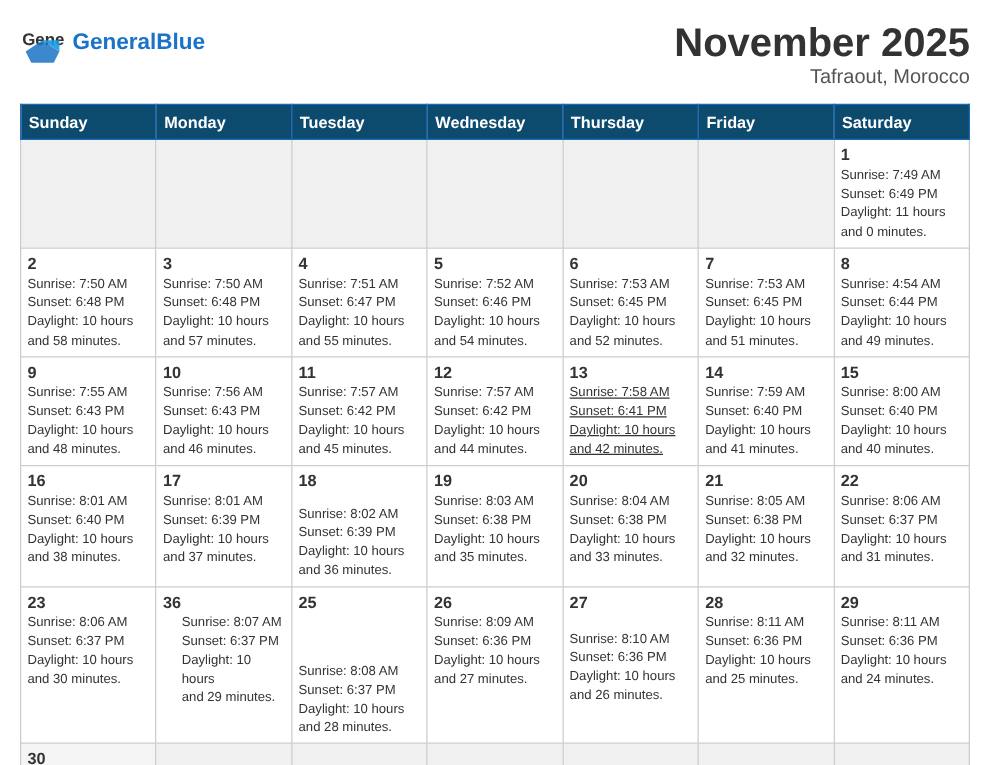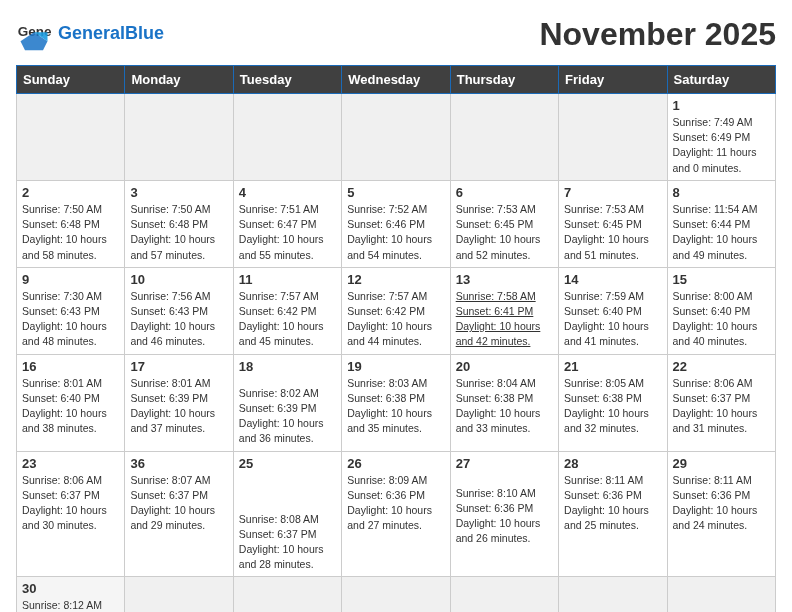--- a/index.html
+++ b/index.html
@@ -45,21 +45,21 @@
     .location-title {
       font-size: 16px;
       color: #555;
     }
     .calendar {
       width: 100%;
       border-collapse: collapse;
       border: 1px solid #ccc;
     }
     .calendar th {
-      background: #404040;
+      background: #0c4a6e;
       color: #fff;
       font-size: 13px;
       font-weight: bold;
       padding: 6px 6px;
       text-align: left;
       border: 1px solid #1a6ab8;
     }
     .calendar td {
       border: 1px solid #ccc;
       vertical-align: top;
@@ -97,20 +97,21 @@
       <polygon points="20,18 35,28 35,18" fill="#1a9be0" opacity="0.9"></polygon>
     </svg>
     <div>
       <div class="logo-text">
         <span>General</span><span style="color:#1a73c7">Blue</span>
       </div>
     </div>
   </div>
   <div class="title-block">
     <div class="month-title">November 2025</div>
+    <div class="location-title">Tafraout, Morocco</div>
   </div>
 </div>
 
 <table class="calendar">
   <thead>
     <tr>
     <th>Sunday</th>
         <th>Monday</th>
         <th>Tuesday</th>
         <th>Wednesday</th>
@@ -173,30 +174,30 @@
         </td>
         <td>
           <div class="day-num">7</div>
           <div class="day-info" style="white-space: pre-line;">Sunrise: 7:53 AM
 Sunset: 6:45 PM
 Daylight: 10 hours
 and 51 minutes.</div>
         </td>
         <td>
           <div class="day-num">8</div>
-          <div class="day-info" style="white-space: pre-line;">Sunrise: 11:54 AM
+          <div class="day-info" style="white-space: pre-line;">Sunrise: 4:54 AM
 Sunset: 6:44 PM
 Daylight: 10 hours
 and 49 minutes.</div>
         </td>
       </tr>
       <tr>
         <td>
           <div class="day-num">9</div>
-          <div class="day-info" style="white-space: pre-line;">Sunrise: 7:30 AM
+          <div class="day-info" style="white-space: pre-line;">Sunrise: 7:55 AM
 Sunset: 6:43 PM
 Daylight: 10 hours
 and 48 minutes.</div>
         </td>
         <td>
           <div class="day-num">10</div>
           <div class="day-info" style="white-space: pre-line;">Sunrise: 7:56 AM
 Sunset: 6:43 PM
 Daylight: 10 hours
 and 46 minutes.</div>
@@ -291,21 +292,21 @@
       <tr>
         <td>
           <div class="day-num">23</div>
           <div class="day-info" style="white-space: pre-line;">Sunrise: 8:06 AM
 Sunset: 6:37 PM
 Daylight: 10 hours
 and 30 minutes.</div>
         </td>
         <td>
           <div class="day-num">36</div>
-          <div class="day-info" style="white-space: pre-line;">Sunrise: 8:07 AM
+          <div class="day-info" style="white-space: pre-line; margin-left: 15px;">Sunrise: 8:07 AM
 Sunset: 6:37 PM
 Daylight: 10 hours
 and 29 minutes.</div>
         </td>
         <td>
           <div class="day-num">25</div>
           <div class="day-info" style="white-space: pre-line; margin-top: 41px;">Sunrise: 8:08 AM
 Sunset: 6:37 PM
 Daylight: 10 hours
 and 28 minutes.</div>

